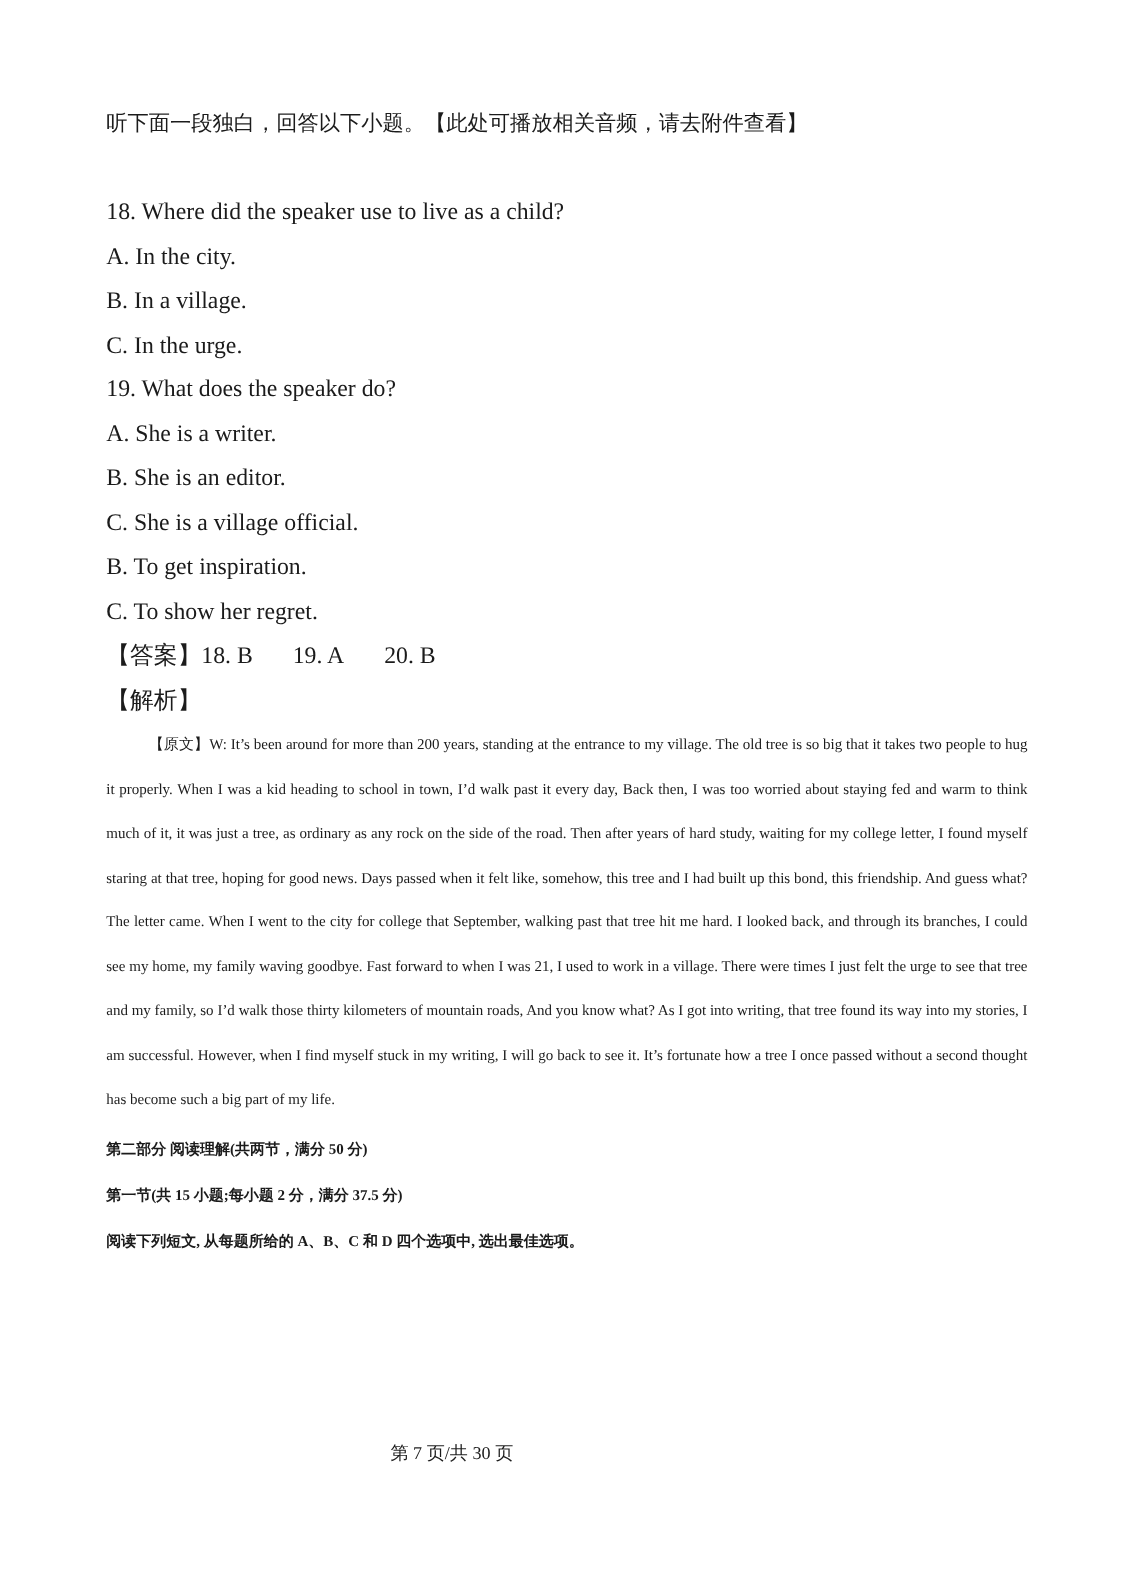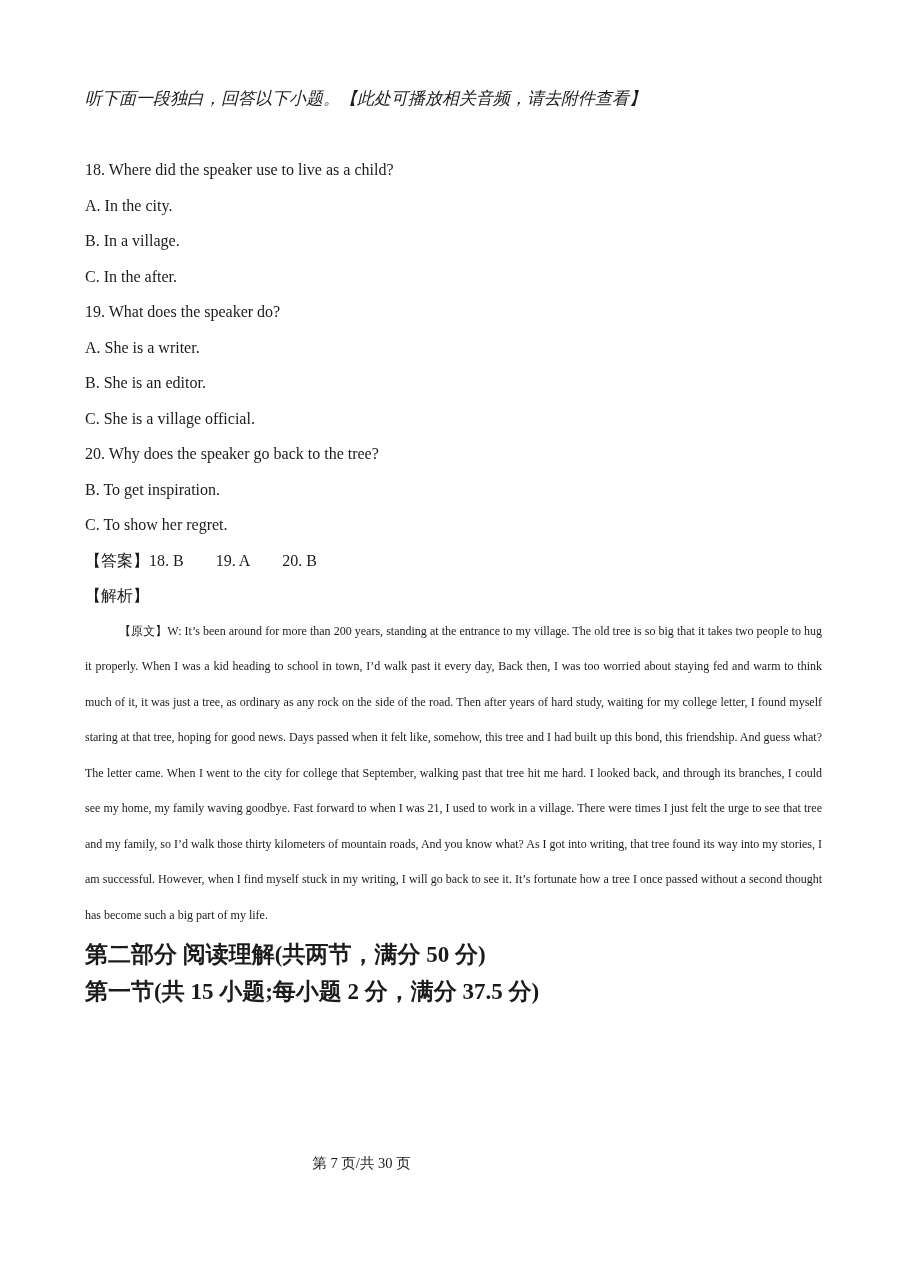--- a/index.html
+++ b/index.html
@@ -19,48 +19,47 @@
     position: absolute;
     top: 0;
     left: 85px;
     width: 737px;
   }
   .intro-line {
     margin-top: 86px;
     font-size: 17px;
     line-height: 26px;
     white-space: nowrap;
-    font-style: italic;
   }
   .qa-section {
     margin-top: 40px;
   }
   .doc-line {
-    font-size: 16px;
+    font-size: 19px;
     line-height: 35.5px;
     white-space: nowrap;
   }
   .answers-line .ans-item {
     display: inline-block;
   }
   .answers-line .ans-item + .ans-item {
     margin-left: 32px;
   }
   .transcript {
     font-size: 12px;
     line-height: 35.5px;
     text-align: justify;
     text-indent: 34px;
     margin: 0;
   }
   .bold-section {
     margin-top: 3px;
   }
   .bold-line {
-    font-size: 23px;
+    font-size: 12px;
     line-height: 37px;
     font-weight: bold;
     white-space: nowrap;
   }
   .page-footer {
     position: absolute;
     top: 1152px;
     left: 0;
     width: 723px;
     text-align: center;
@@ -75,43 +74,43 @@
 
   <div class="intro-line">
     <span>听下面一段独白，回答以下小题。</span><span>【此处可播放相关音频，请去附件查看】</span>
   </div>
 
   <div class="qa-section">
 
     <div class="doc-line">18. Where did the speaker use to live as a child?</div>
     <div class="doc-line">A. In the city.</div>
     <div class="doc-line">B. In a village.</div>
-    <div class="doc-line">C. In the after.</div>
+    <div class="doc-line">C. In the urge.</div>
 
     <div class="doc-line">19. What does the speaker do?</div>
     <div class="doc-line">A. She is a writer.</div>
     <div class="doc-line">B. She is an editor.</div>
     <div class="doc-line">C. She is a village official.</div>
 
-    <div class="doc-line">20. Why does the speaker go back to the tree?</div>
     <div class="doc-line">B. To get inspiration.</div>
     <div class="doc-line">C. To show her regret.</div>
 
     <div class="doc-line answers-line">
       <span>【答案】</span><span class="ans-item">18. B</span><span class="ans-item">19. A</span><span class="ans-item">20. B</span>
     </div>
 
     <div class="doc-line">【解析】</div>
 
     <p class="transcript">
       <span>【原文】</span><span>W: It’s been around for more than 200 years, standing at the entrance to my village. The old tree is so big that it takes two people to hug it properly. When I was a kid heading to school in town, I’d walk past it every day, Back then, I was too worried about staying fed and warm to think much of it, it was just a tree, as ordinary as any rock on the side of the road. Then after years of hard study, waiting for my college letter, I found myself staring at that tree, hoping for good news. Days passed when it felt like, somehow, this tree and I had built up this bond, this friendship. And guess what? The letter came. When I went to the city for college that September, walking past that tree hit me hard. I looked back, and through its branches, I could see my home, my family waving goodbye. Fast forward to when I was 21, I used to work in a village. There were times I just felt the urge to see that tree and my family, so I’d walk those thirty kilometers of mountain roads, And you know what? As I got into writing, that tree found its way into my stories, I am successful. However, when I find myself stuck in my writing, I will go back to see it. It’s fortunate how a tree I once passed without a second thought has become such a big part of my life.</span>
     </p>
 
   </div>
 
   <div class="bold-section">
     <div class="bold-line">第二部分 阅读理解(共两节，满分 50 分)</div>
     <div class="bold-line">第一节(共 15 小题;每小题 2 分，满分 37.5 分)</div>
+    <div class="bold-line">阅读下列短文, 从每题所给的 A、B、C 和 D 四个选项中, 选出最佳选项。</div>
   </div>
 
 </div>
 
 <div class="page-footer">第 7 页/共 30 页</div>
 
 </body></html>

